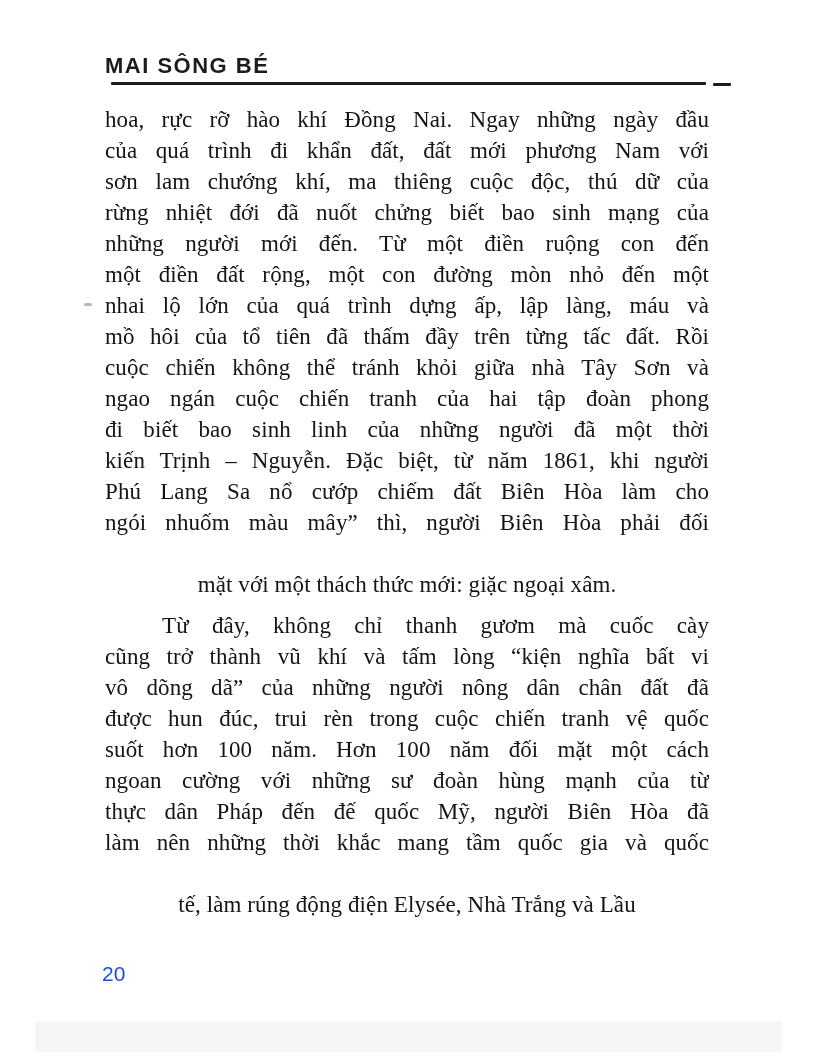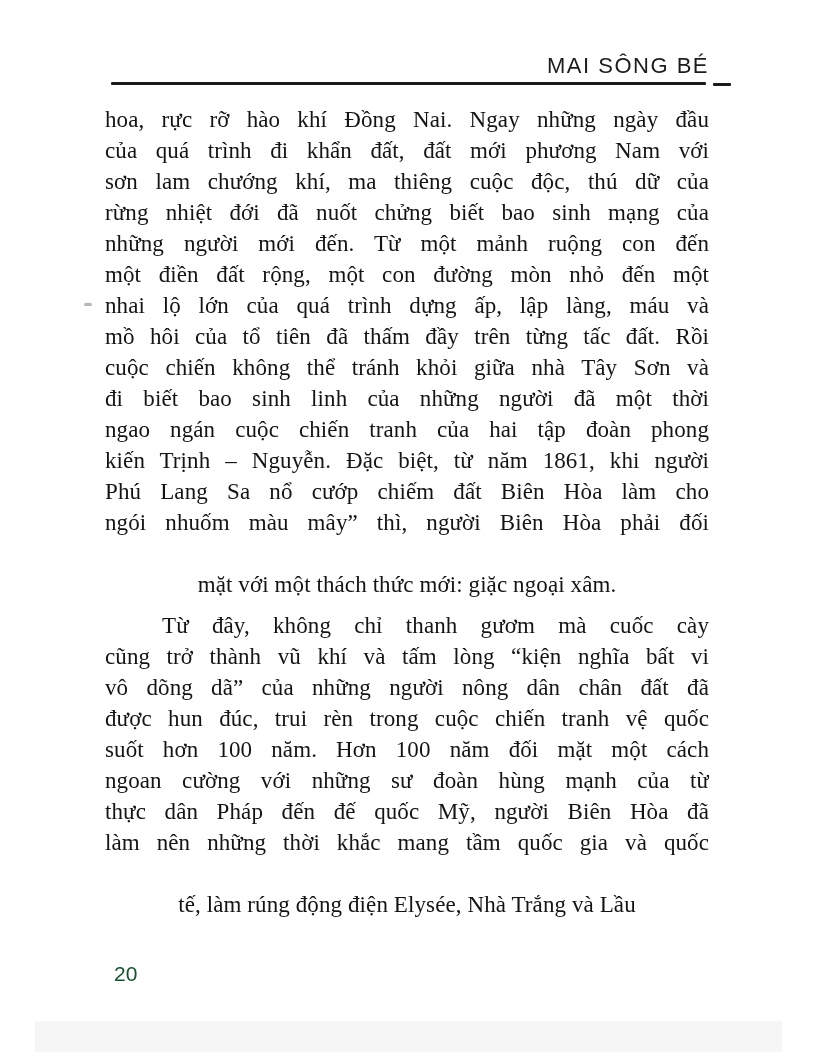--- a/index.html
+++ b/index.html
@@ -11,24 +11,24 @@
     background: #ffffff;
     overflow: hidden;
     font-family: "Liberation Serif", "DejaVu Serif", serif;
     color: #141414;
   }
   .running-head {
     position: absolute;
     top: 53px;
     left: 105px;
     width: 604px;
-    text-align: right;
+    text-align: left;
     font-family: "Liberation Sans", "DejaVu Sans", sans-serif;
     font-size: 22px;
-    font-weight: 400;
+    font-weight: 700;
     letter-spacing: 1.5px;
     color: #1c1c1c;
     white-space: nowrap;
   }
   .head-rule {
     position: absolute;
     top: 82px;
     left: 111px;
     width: 595px;
     height: 3px;
@@ -76,24 +76,24 @@
     left: 84px;
     width: 8px;
     height: 3px;
     background: #8d8d8d;
     opacity: 0.65;
     border-radius: 2px;
   }
   .page-number {
     position: absolute;
     top: 962px;
-    left: 114px;
+    left: 102px;
     font-family: "Liberation Sans", "DejaVu Sans", sans-serif;
     font-size: 21px;
-    color: #14532d;
+    color: #1d4ed8;
   }
   .bottom-band {
     position: absolute;
     top: 1021px;
     left: 35px;
     width: 747px;
     height: 31px;
     background: #f6f6f6;
   }
 </style>
@@ -106,27 +106,27 @@
   <div class="head-rule"></div>
   <div class="head-rule-dash"></div>
 
   <div class="body-block">
 
     <div class="para para-1">
       <div class="line">hoa, rực rỡ hào khí Đồng Nai. Ngay những ngày đầu</div>
       <div class="line">của quá trình đi khẩn đất, đất mới phương Nam với</div>
       <div class="line">sơn lam chướng khí, ma thiêng cuộc độc, thú dữ của</div>
       <div class="line">rừng nhiệt đới đã nuốt chửng biết bao sinh mạng của</div>
-      <div class="line">những người mới đến. Từ một mảnh ruộng con đến</div>
+      <div class="line">những người mới đến. Từ một điền ruộng con đến</div>
       <div class="line">một điền đất rộng, một con đường mòn nhỏ đến một</div>
       <div class="line">nhai lộ lớn của quá trình dựng ấp, lập làng, máu và</div>
       <div class="line">mồ hôi của tổ tiên đã thấm đầy trên từng tấc đất. Rồi</div>
       <div class="line">cuộc chiến không thể tránh khỏi giữa nhà Tây Sơn và</div>
+      <div class="line">ngao ngán cuộc chiến tranh của hai tập đoàn phong</div>
       <div class="line">đi biết bao sinh linh của những người đã một thời</div>
-      <div class="line">ngao ngán cuộc chiến tranh của hai tập đoàn phong</div>
       <div class="line">kiến Trịnh – Nguyễn. Đặc biệt, từ năm 1861, khi người</div>
       <div class="line">Phú Lang Sa nổ cướp chiếm đất Biên Hòa làm cho</div>
       <div class="line">ngói nhuốm màu mây” thì, người Biên Hòa phải đối</div>
       <div class="line end">mặt với một thách thức mới: giặc ngoại xâm.</div>
     </div>
 
     <div class="para para-2">
       <div class="line indent">Từ đây, không chỉ thanh gươm mà cuốc cày</div>
       <div class="line">cũng trở thành vũ khí và tấm lòng “kiện nghĩa bất vi</div>
       <div class="line">vô dõng dã” của những người nông dân chân đất đã</div>

